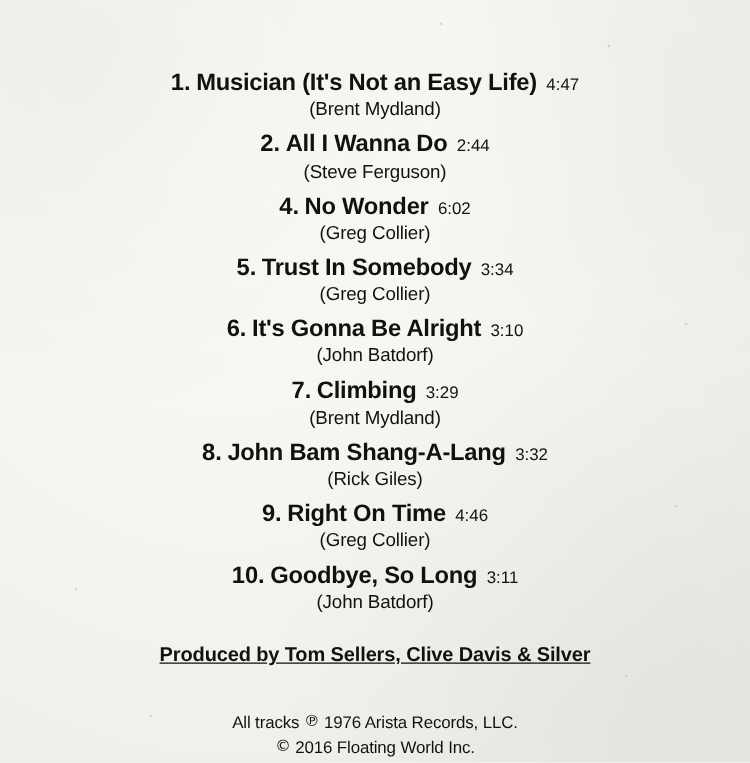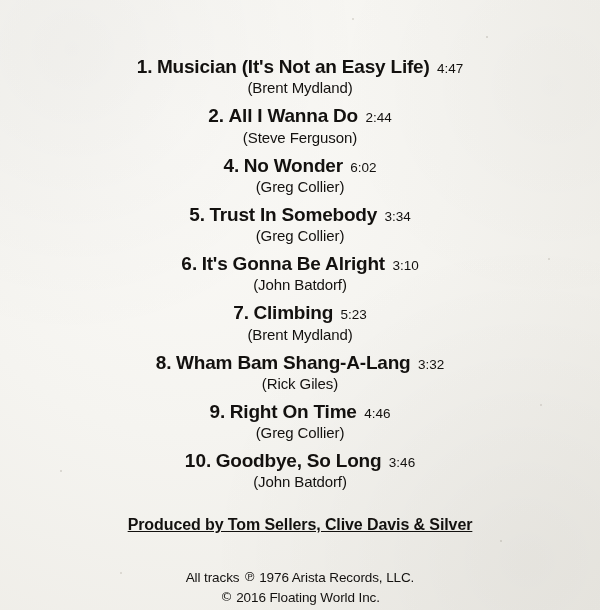--- a/index.html
+++ b/index.html
@@ -165,48 +165,48 @@
         <span class="track-title">It's Gonna Be Alright</span>
         <span class="track-time">3:10</span>
       </span>
       <span class="track-writer">(John Batdorf)</span>
     </li>
 
     <li class="track">
       <span class="track-line">
         <span class="track-num">7.</span>
         <span class="track-title">Climbing</span>
-        <span class="track-time">5:23</span>
+        <span class="track-time">3:29</span>
       </span>
       <span class="track-writer">(Brent Mydland)</span>
     </li>
 
     <li class="track">
       <span class="track-line">
         <span class="track-num">8.</span>
-        <span class="track-title">Wham Bam Shang-A-Lang</span>
+        <span class="track-title">John Bam Shang-A-Lang</span>
         <span class="track-time">3:32</span>
       </span>
       <span class="track-writer">(Rick Giles)</span>
     </li>
 
     <li class="track">
       <span class="track-line">
         <span class="track-num">9.</span>
         <span class="track-title">Right On Time</span>
         <span class="track-time">4:46</span>
       </span>
       <span class="track-writer">(Greg Collier)</span>
     </li>
 
     <li class="track">
       <span class="track-line">
         <span class="track-num">10.</span>
         <span class="track-title">Goodbye, So Long</span>
-        <span class="track-time">3:46</span>
+        <span class="track-time">3:11</span>
       </span>
       <span class="track-writer">(John Batdorf)</span>
     </li>
 
   </ul>
 
   <div class="producer">Produced by Tom Sellers, Clive Davis &amp; Silver</div>
 
   <div class="legal">
     <span class="legal-line"><span>All tracks </span><span class="pmark">℗</span><span> 1976 Arista Records, LLC.</span></span>

